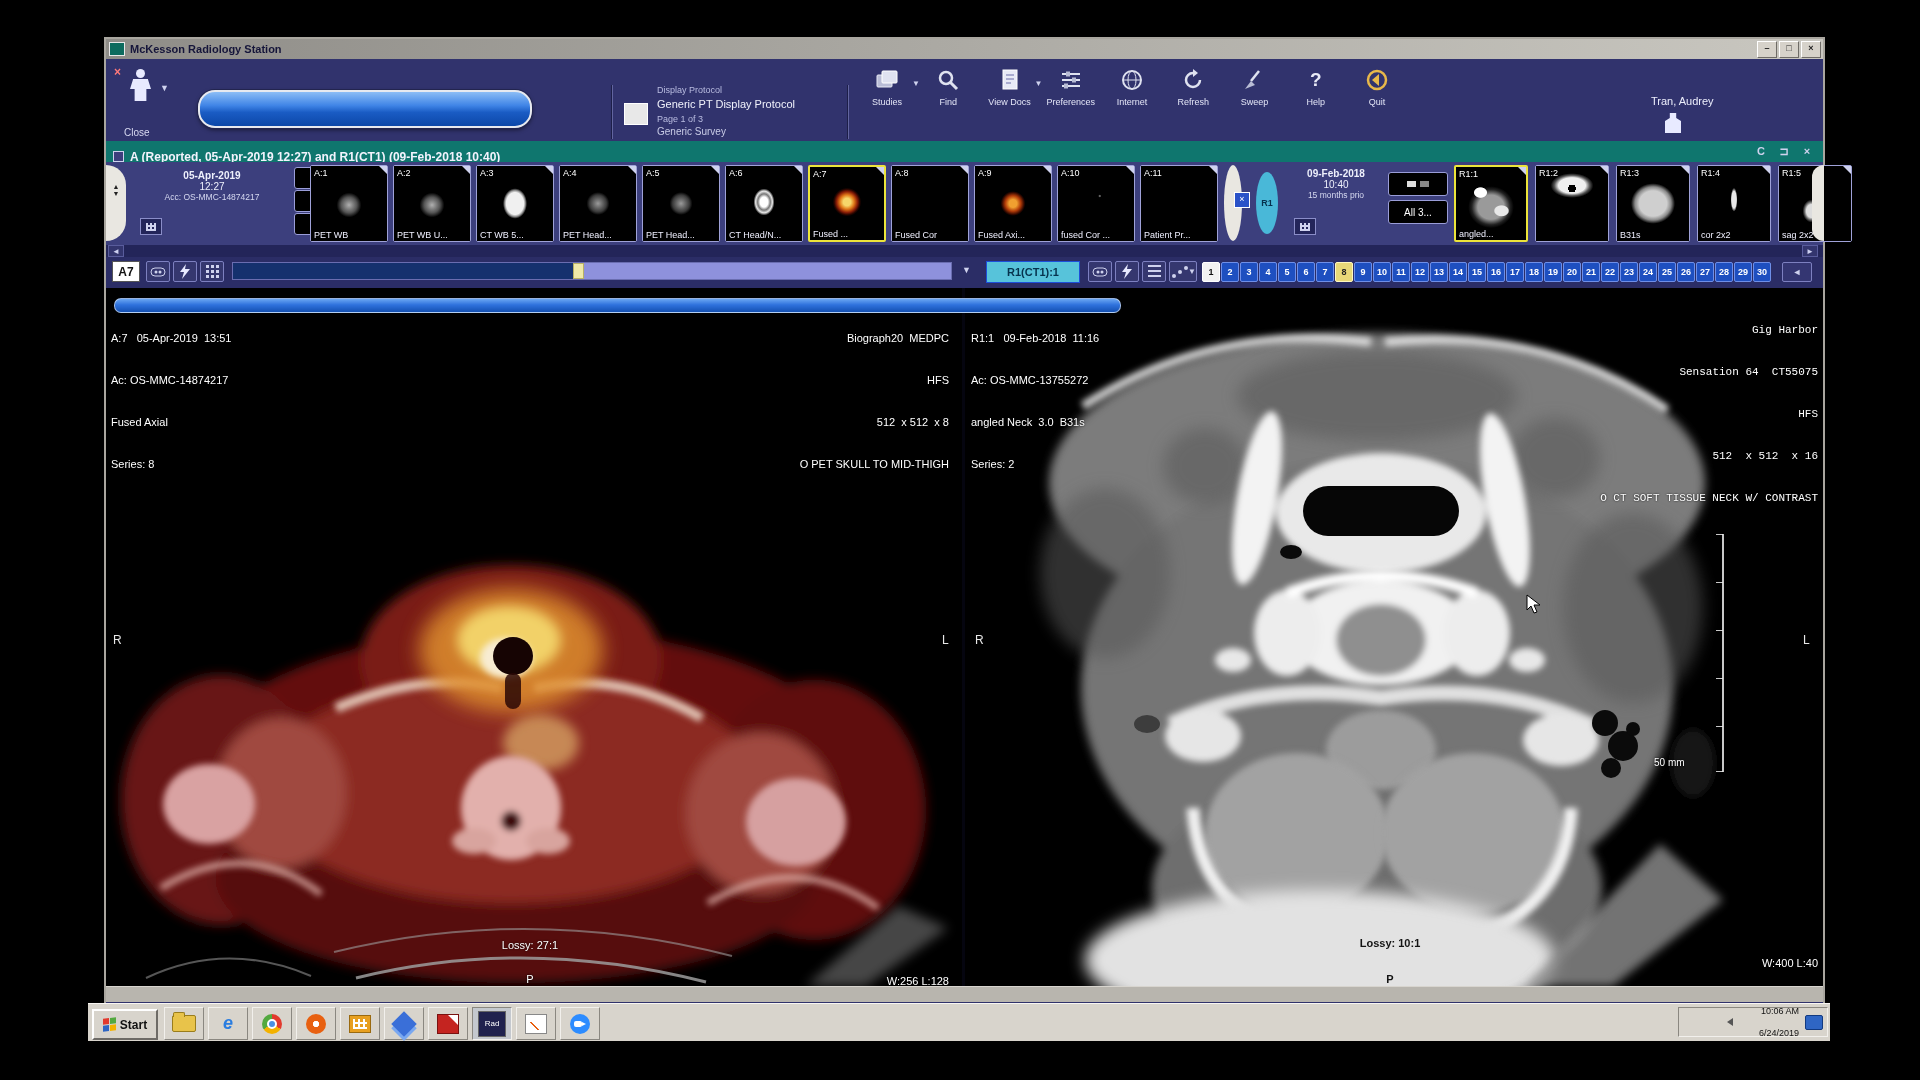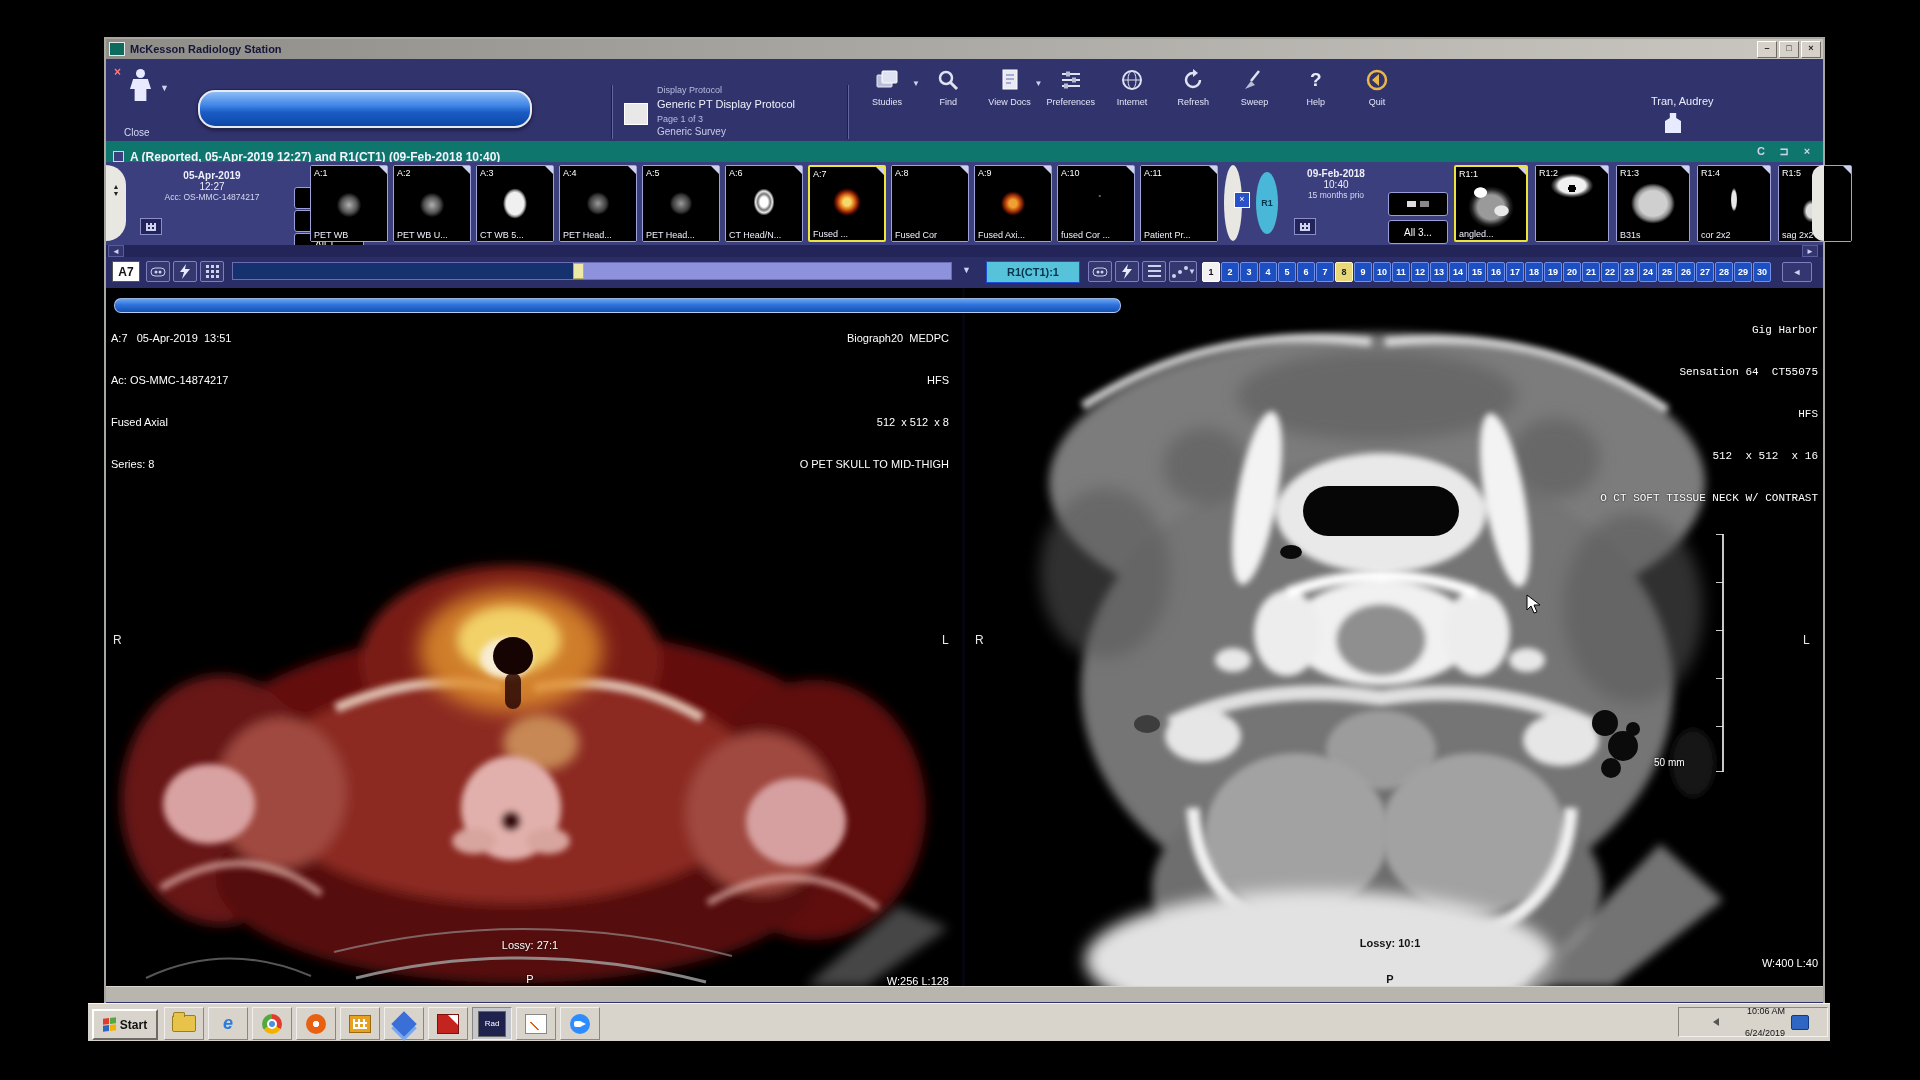--- a/index.html
+++ b/index.html
@@ -63,21 +63,21 @@
   .tinfo{position:absolute;color:#eef0fc;text-align:center;}
   .tinfo .l1{font-size:10px;font-weight:bold;}
   .tinfo .l2{font-size:10px;}
   .tinfo .l3{font-size:8.5px;color:#d5d8f0;}
   .mini-grid-btn{position:absolute;width:20px;height:15px;background:#23255a;border:1px solid #8a8dc8;
       display:flex;align-items:center;justify-content:center;}
   .mini-grid-btn .g{width:10px;height:8px;background:
       repeating-linear-gradient(90deg,#cfd2ee 0 2px,transparent 2px 4px),
       repeating-linear-gradient(0deg,#cfd2ee 0 2px,transparent 2px 4px);}
   .stackbtn{position:absolute;width:68px;height:20px;background:#000;border:1px solid #9a9dd8;border-radius:3px;
-      color:#fff;font-size:10px;display:flex;align-items:center;justify-content:center;margin-top:20px;}
+      color:#fff;font-size:10px;display:flex;align-items:center;justify-content:center;}
   .thumb{position:absolute;top:3px;width:78px;height:77px;background:#000;border:1px solid #9fa2d8;border-radius:2px;box-sizing:border-box;}
   .thumb.r1{width:74px;}
   .thumb.sel{border:2px solid #ece43a;}
   .thumb:before{content:"";position:absolute;top:0;right:0;border:4px solid;border-color:#cfd2ee #cfd2ee transparent transparent;z-index:3;}
   .thumb .img{position:absolute;inset:0;}
   .tid{position:absolute;top:2px;left:3px;font-size:9px;color:#fff;z-index:2;}
   .tlabel{position:absolute;bottom:1px;left:3px;right:3px;font-size:9px;color:#f0f0ff;white-space:nowrap;overflow:hidden;z-index:2;}
   .g-petwb{background:radial-gradient(circle 13px at 50% 52%,#b0b0b0,#555 60%,#000 95%);}
   .g-ctwb{background:radial-gradient(ellipse 15px 19px at 50% 50%,#f0f0f0 0 58%,#999 68%,#000 80%);}
   .g-pethead{background:radial-gradient(circle 12px at 50% 50%,#9a9a9a,#3a3a3a 70%,#000 95%);}
@@ -141,21 +141,21 @@
   .startflag i{display:block;}
   .startflag i:nth-child(1){background:#e23a2e;}
   .startflag i:nth-child(2){background:#53a93f;}
   .startflag i:nth-child(3){background:#2f66c4;}
   .startflag i:nth-child(4){background:#f3b200;}
   .startlab{font-size:12px;font-weight:bold;color:#111;}
   .qlico{position:absolute;top:3px;width:38px;height:31px;display:flex;align-items:center;justify-content:center;
          background:#d8d4cc;border:1px solid;border-color:#f2f0ec #8a8780 #8a8780 #f2f0ec;}
   .qlico.pressed{border-color:#8a8780 #f2f0ec #f2f0ec #8a8780;background:#c4c8ce;}
   .tray{position:absolute;right:2px;top:3px;width:150px;height:30px;border:1px solid;border-color:#8a8780 #f2f0ec #f2f0ec #8a8780;
-        display:flex;align-items:center;justify-content:flex-end;gap:6px;padding:0 18px;box-sizing:border-box;}
+        display:flex;align-items:center;justify-content:flex-end;gap:6px;padding:0 4px;box-sizing:border-box;}
   .traytime{font-size:9px;color:#111;text-align:right;line-height:11px;white-space:pre;}
   .netico{width:16px;height:13px;background:#2f66c4;border:1px solid #123a80;border-radius:2px;}
   .folder{width:22px;height:15px;background:#e8c34a;border:1px solid #9a7d1c;border-radius:2px;position:relative;}
   .folder:before{content:"";position:absolute;left:0;top:-4px;width:10px;height:4px;background:#e8c34a;border:1px solid #9a7d1c;border-bottom:none;border-radius:2px 2px 0 0;}
   .iee{font-size:18px;font-weight:bold;color:#2a7de0;font-style:italic;}
   .chrome{width:20px;height:20px;border-radius:50%;background:conic-gradient(#e23a2e 0 33%,#f3b200 33% 66%,#53a93f 66% 100%);position:relative;}
   .chrome:before{content:"";position:absolute;left:5px;top:5px;width:10px;height:10px;border-radius:50%;background:#4a90e2;border:2px solid #fff;box-sizing:border-box;}
   .orangecir{width:20px;height:20px;border-radius:50%;background:radial-gradient(circle at 50% 50%,#fff 0 20%,#e86010 25% 100%);}
   .outlook{width:20px;height:16px;background:#e8a020;border:1px solid #9a6a10;position:relative;}
   .outlook:before{content:"";position:absolute;inset:3px;background:
@@ -683,20 +683,26 @@
       </div>
       <div class="marker" style="left:7px;top:345px;">R</div>
       <div class="marker" style="left:836px;top:345px;">L</div>
       <div class="ov" style="left:324px;top:650px;width:200px;text-align:center;">Lossy: 27:1</div>
       <div class="ov" style="left:324px;top:684px;width:200px;text-align:center;">P</div>
       <div class="ov right" style="left:600px;top:658px;width:243px;">
         <div>W:256 L:128</div>
         
       </div>
 
+      <div class="ov" style="left:865px;top:15px;">
+        <div>R1:1   09-Feb-2018  11:16</div>
+        <div>Ac: OS-MMC-13755272</div>
+        <div>angled Neck  3.0  B31s</div>
+        <div>Series: 2</div>
+      </div>
       <div class="ov right" style="left:1380px;top:7px;width:332px;font-family:Liberation Mono, monospace;">
         <div>Gig Harbor</div>
         <div>Sensation 64  CT55075</div>
         <div>HFS</div>
         <div>512  x 512  x 16</div>
         <div>O CT SOFT TISSUE NECK W/ CONTRAST</div>
       </div>
       <div class="marker" style="left:869px;top:345px;">R</div>
       <div class="marker" style="left:1697px;top:345px;">L</div>
       <div class="ov dark" style="left:1184px;top:648px;width:200px;text-align:center;">Lossy: 10:1</div>

